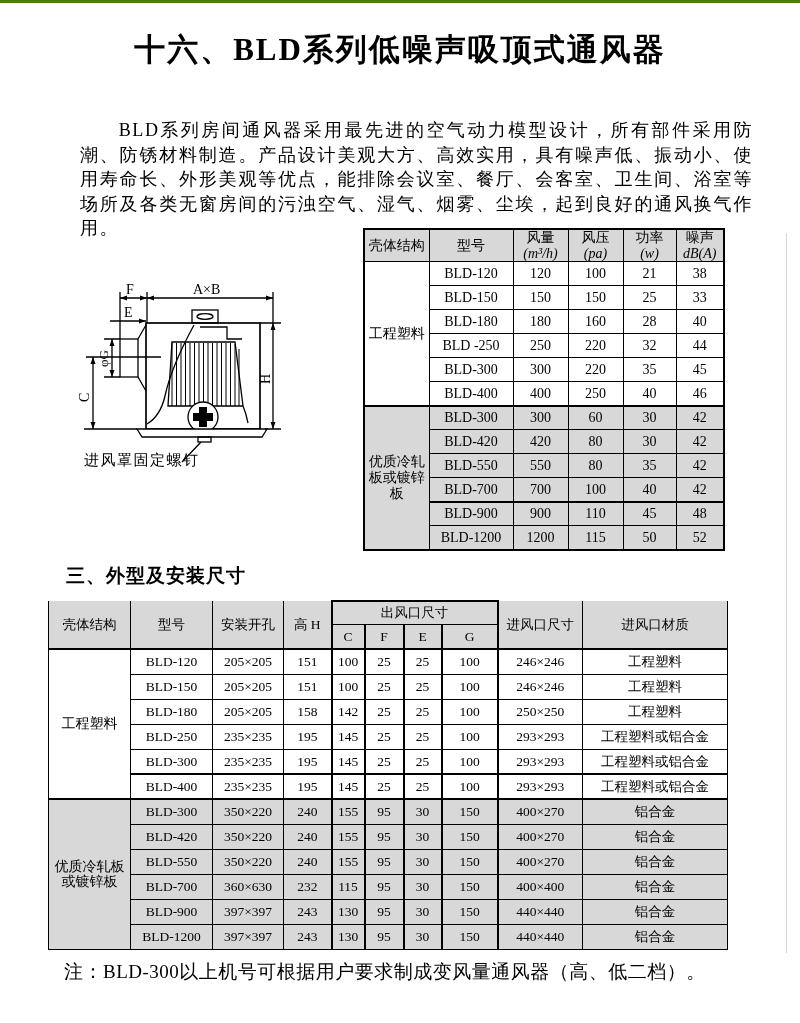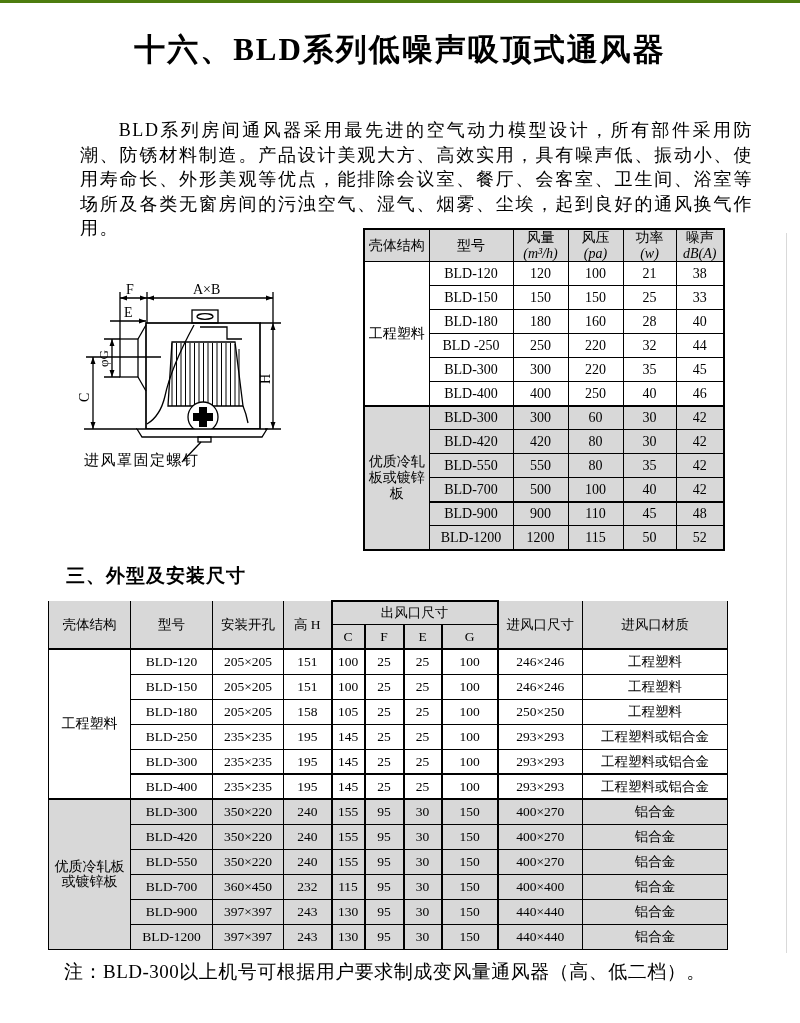--- a/index.html
+++ b/index.html
@@ -209,21 +209,21 @@
         </tr>
         <tr class="shaded">
           <td>BLD-550</td>
           <td>550</td>
           <td>80</td>
           <td>35</td>
           <td>42</td>
         </tr>
         <tr class="shaded">
           <td>BLD-700</td>
-          <td>500</td>
+          <td>700</td>
           <td>100</td>
           <td>40</td>
           <td>42</td>
         </tr>
         <tr class="shaded gsep">
           <td>BLD-900</td>
           <td>900</td>
           <td>110</td>
           <td>45</td>
           <td>48</td>
@@ -291,21 +291,21 @@
           <td class="vt">25</td>
           <td class="vt">25</td>
           <td class="vt">100</td>
           <td class="vt">246×246</td>
           <td>工程塑料</td>
         </tr>
         <tr>
           <td>BLD-180</td>
           <td>205×205</td>
           <td>158</td>
-          <td class="vt">105</td>
+          <td class="vt">142</td>
           <td class="vt">25</td>
           <td class="vt">25</td>
           <td class="vt">100</td>
           <td class="vt">250×250</td>
           <td>工程塑料</td>
         </tr>
         <tr>
           <td>BLD-250</td>
           <td>235×235</td>
           <td>195</td>
@@ -367,21 +367,21 @@
           <td>240</td>
           <td class="vt">155</td>
           <td class="vt">95</td>
           <td class="vt">30</td>
           <td class="vt">150</td>
           <td class="vt">400×270</td>
           <td>铝合金</td>
         </tr>
         <tr class="shaded">
           <td>BLD-700</td>
-          <td>360×450</td>
+          <td>360×630</td>
           <td>232</td>
           <td class="vt">115</td>
           <td class="vt">95</td>
           <td class="vt">30</td>
           <td class="vt">150</td>
           <td class="vt">400×400</td>
           <td>铝合金</td>
         </tr>
         <tr class="shaded">
           <td>BLD-900</td>

